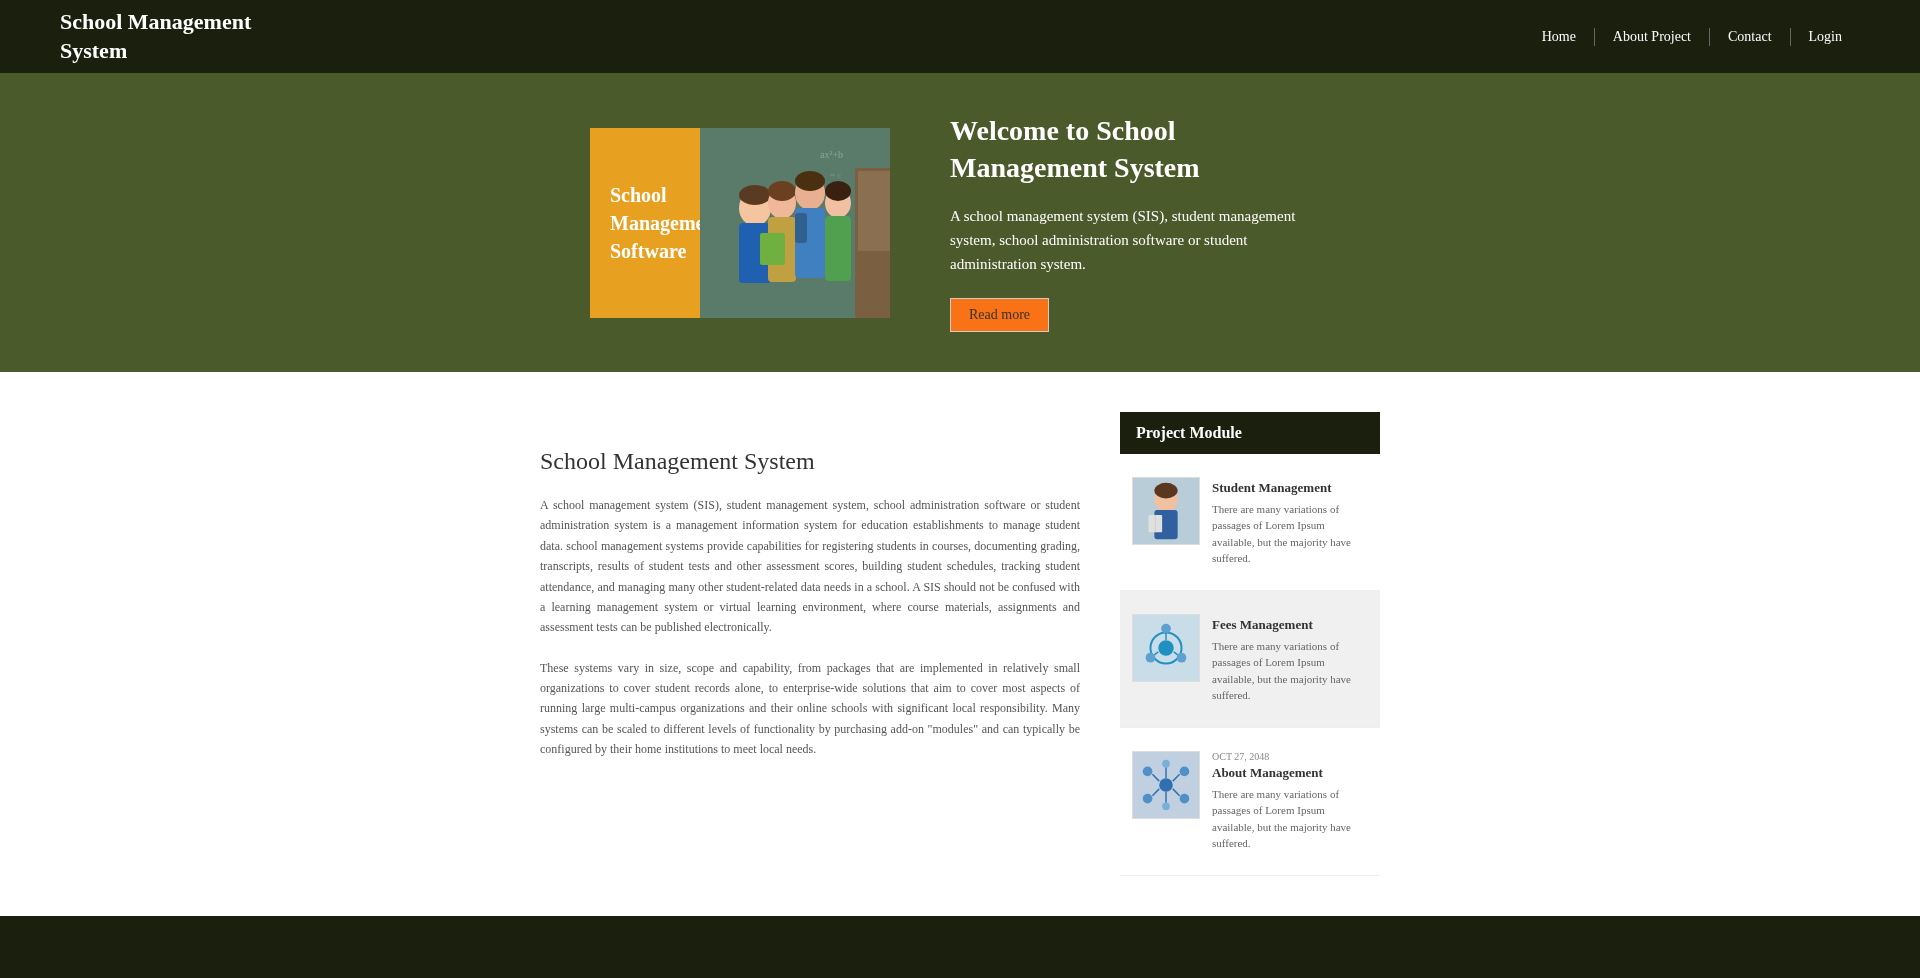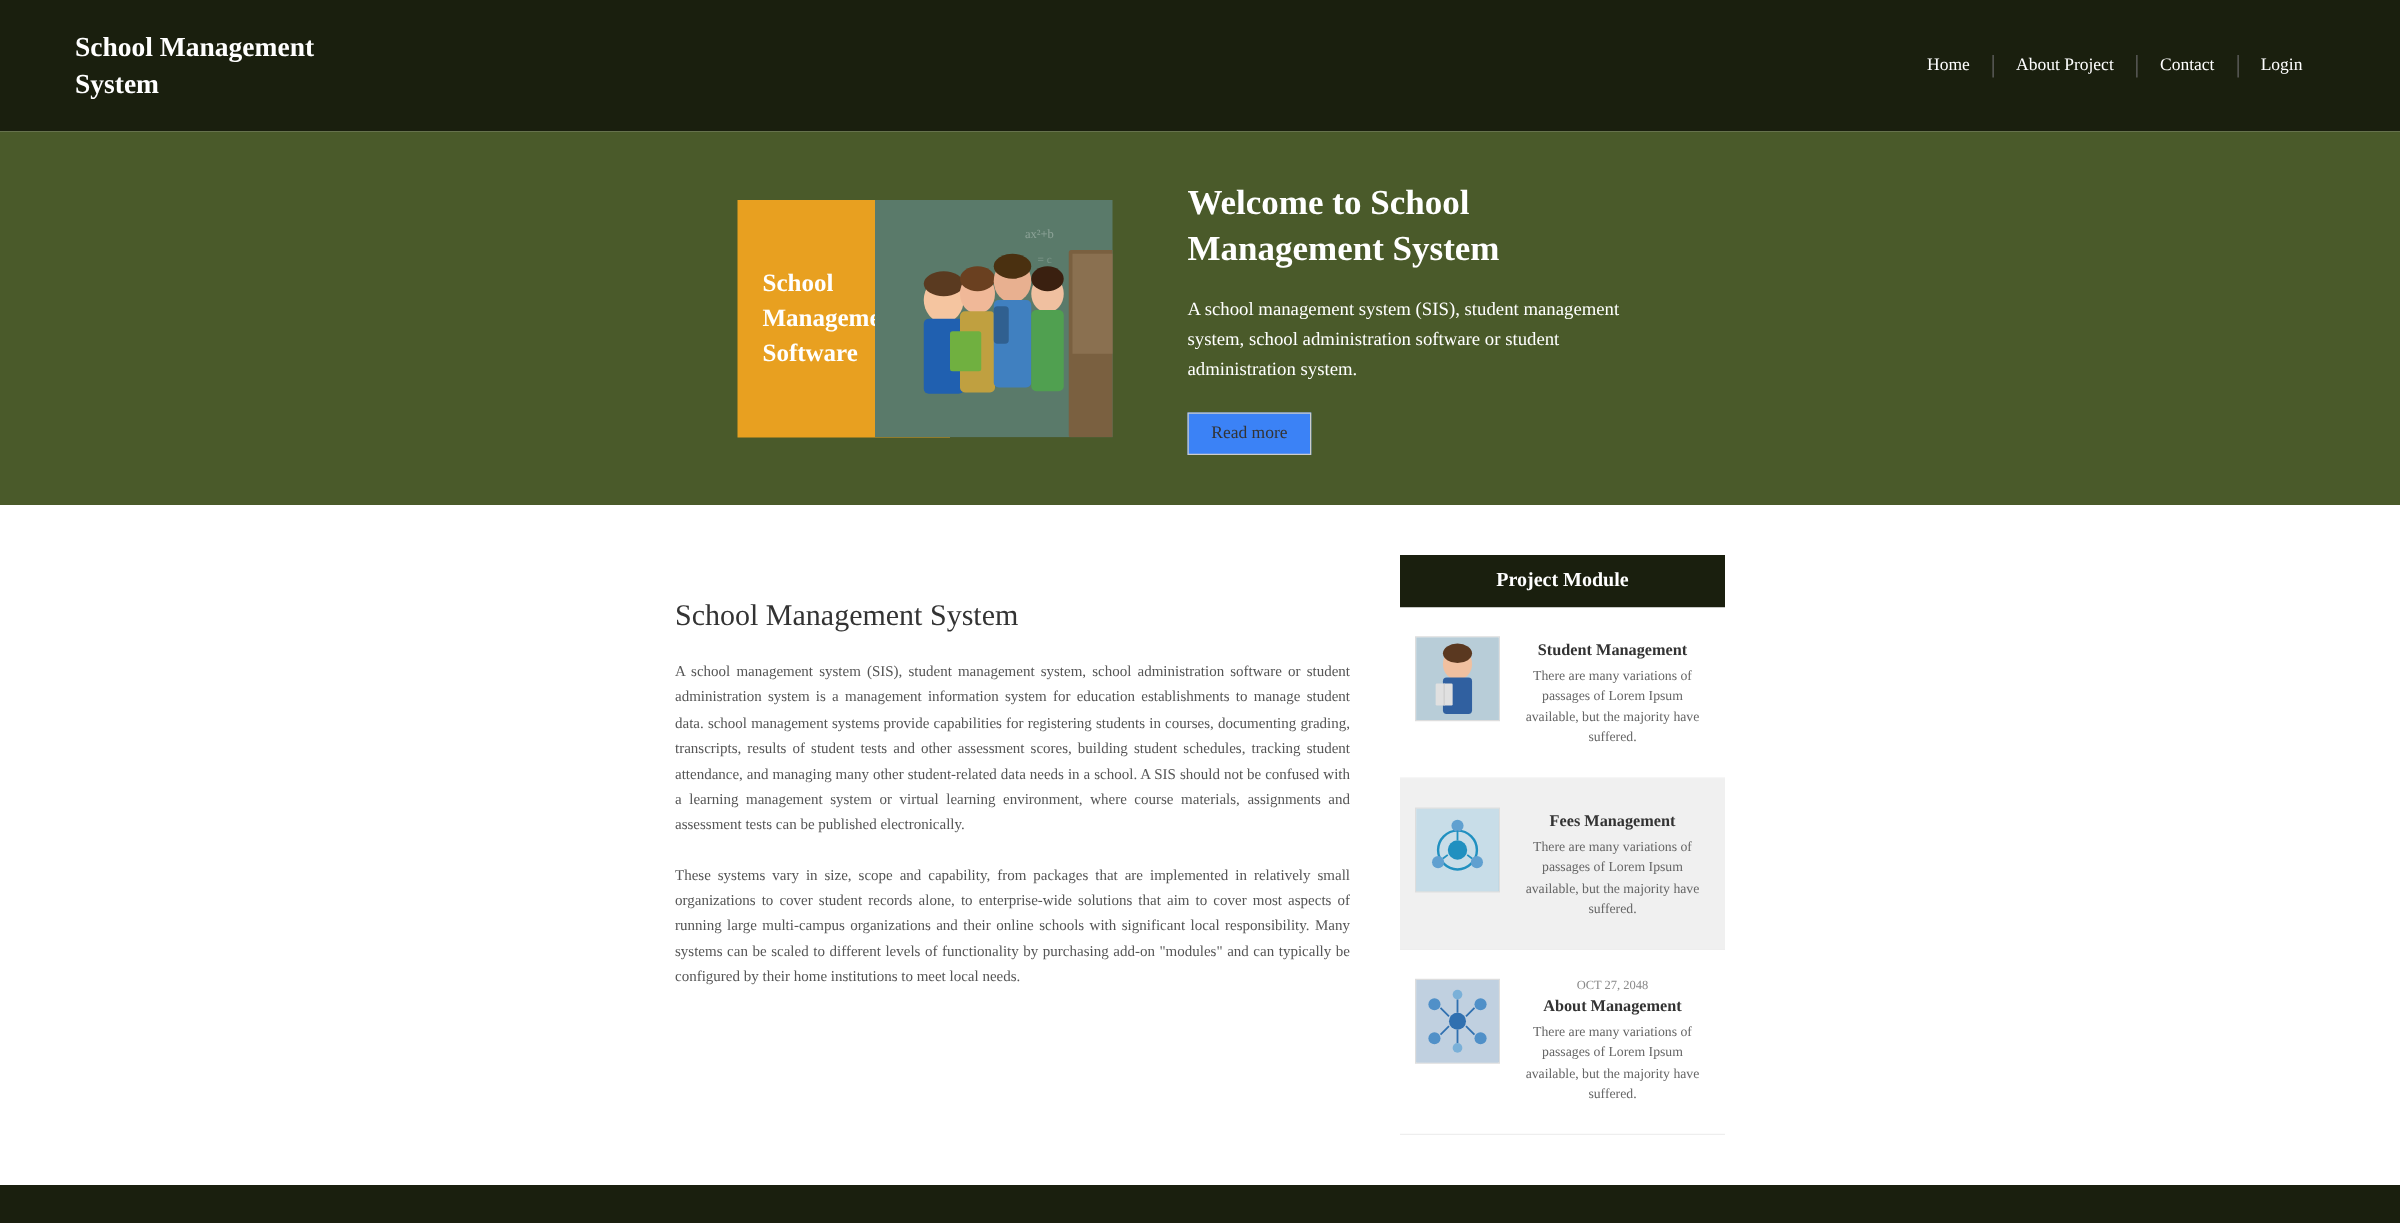--- a/index.html
+++ b/index.html
@@ -1,21 +1,21 @@
 <!DOCTYPE html>
 <html><head>
   <meta charset="utf-8">
   <style>
     * { margin: 0; padding: 0; box-sizing: border-box; }
     body { font-family: Georgia, 'Times New Roman', serif; background: #f5f5f5; color: #333; }
 
     
     .header {
       background: #1a1f0e;
-      padding: 24px 60px;
+      padding: 8px 60px;
       display: flex;
       align-items: center;
       justify-content: space-between;
     }
     .header-title {
       color: #fff;
       font-size: 22px;
       font-weight: bold;
       line-height: 1.3;
     }
@@ -81,21 +81,21 @@
       font-weight: bold;
       margin-bottom: 18px;
       line-height: 1.3;
     }
     .hero-description {
       font-size: 15px;
       line-height: 1.6;
       margin-bottom: 22px;
     }
     .read-more-btn {
-      background: #3b82f6;
+      background: #f97316;
       color: #333;
       border: 1px solid #ccc;
       padding: 8px 18px;
       font-size: 14px;
       cursor: pointer;
       font-family: inherit;
     }
 
     
     .main-wrapper {
@@ -122,21 +122,20 @@
       line-height: 1.7;
       color: #555;
       margin-bottom: 20px;
       text-align: justify;
     }
 
     
     .sidebar {
       width: 260px;
       flex-shrink: 0;
-      text-align: center;
     }
     .sidebar-header {
       background: #1a1f0e;
       color: #fff;
       padding: 12px 16px;
       font-size: 16px;
       font-weight: bold;
     }
     .module-item {
       display: flex;

